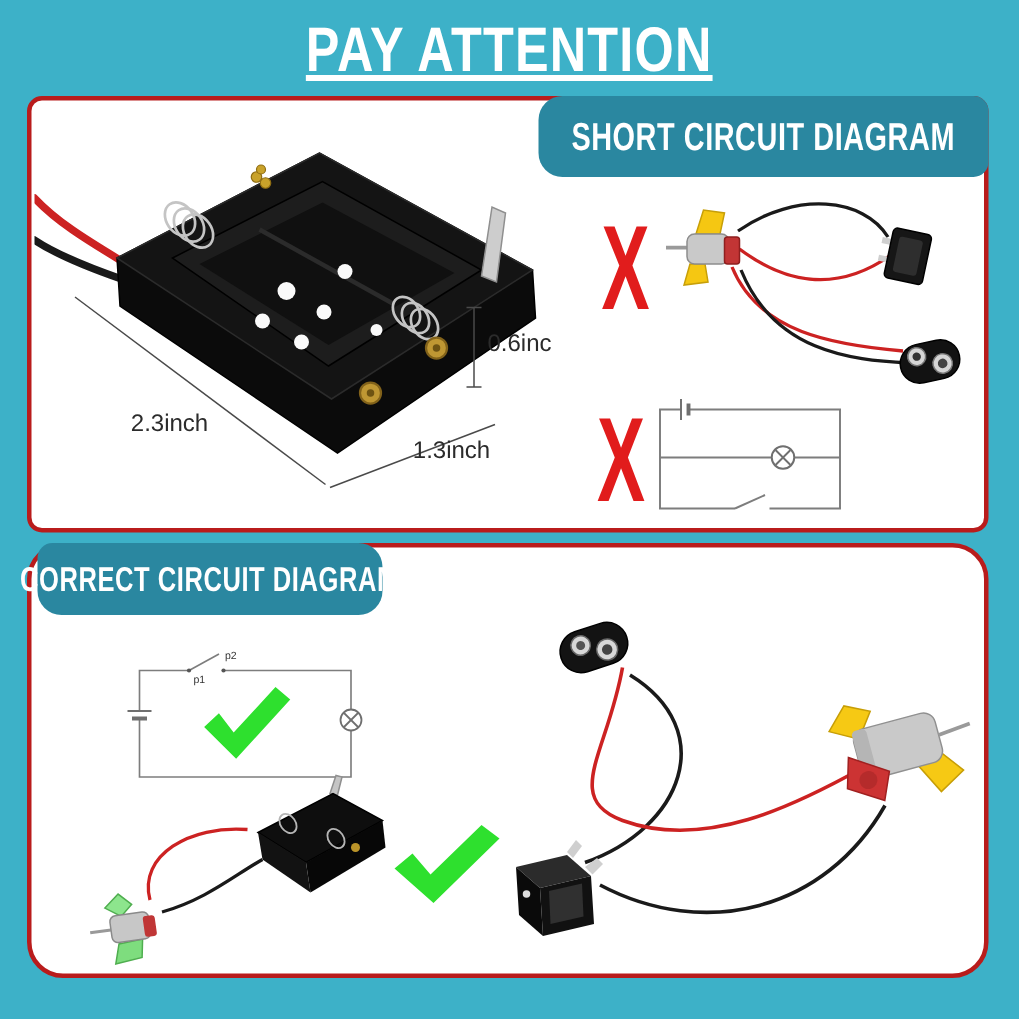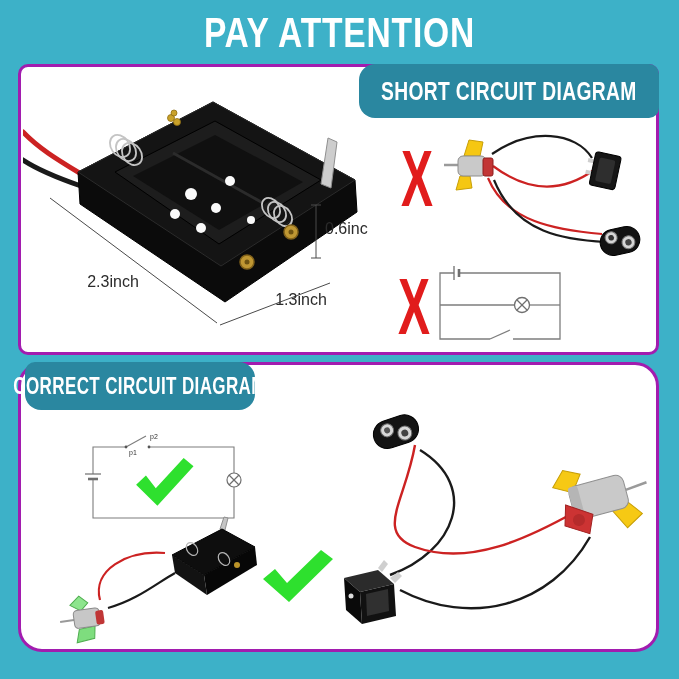--- a/index.html
+++ b/index.html
@@ -4,26 +4,26 @@
 <style>
   html,body { margin:0; padding:0; }
   body {
     width:679px; height:679px; position:relative; overflow:hidden;
     background:#3db1c8;
     font-family:"Liberation Sans", sans-serif;
   }
   .page-title {
     position:absolute; top:6px; left:0; width:679px; height:54px;
     display:flex; align-items:center; justify-content:center;
-    color:#ffffff; font-weight:700; font-size:42px; letter-spacing:1px;
+    color:#ffffff; font-weight:700; font-size:42px; letter-spacing:1px;text-decoration:underline;
   }
   .page-title span { display:inline-block; transform:scaleX(0.8); white-space:nowrap; }
   .panel {
     position:absolute; left:18px; width:641px; background:#ffffff;
-    border:3px solid #a21caf; border-radius:10px; box-sizing:border-box;
+    border:3px solid #b91c1c; border-radius:10px; box-sizing:border-box;
   }
   #panel-short   { top:64px;  height:291px; }
   #panel-correct { top:362px; height:290px;border-radius:24px; }
   .badge {
     position:absolute; background:#2a87a0; color:#fff; font-weight:700;
     display:flex; align-items:center; justify-content:center; z-index:3;
   }
   .badge span { display:inline-block; transform:scaleX(0.74); white-space:nowrap; letter-spacing:0.5px; }
   #badge-short   { top:-3px; right:-3px; width:300px; height:54px; font-size:26px;
                    border-radius:16px 10px 10px 16px; }

